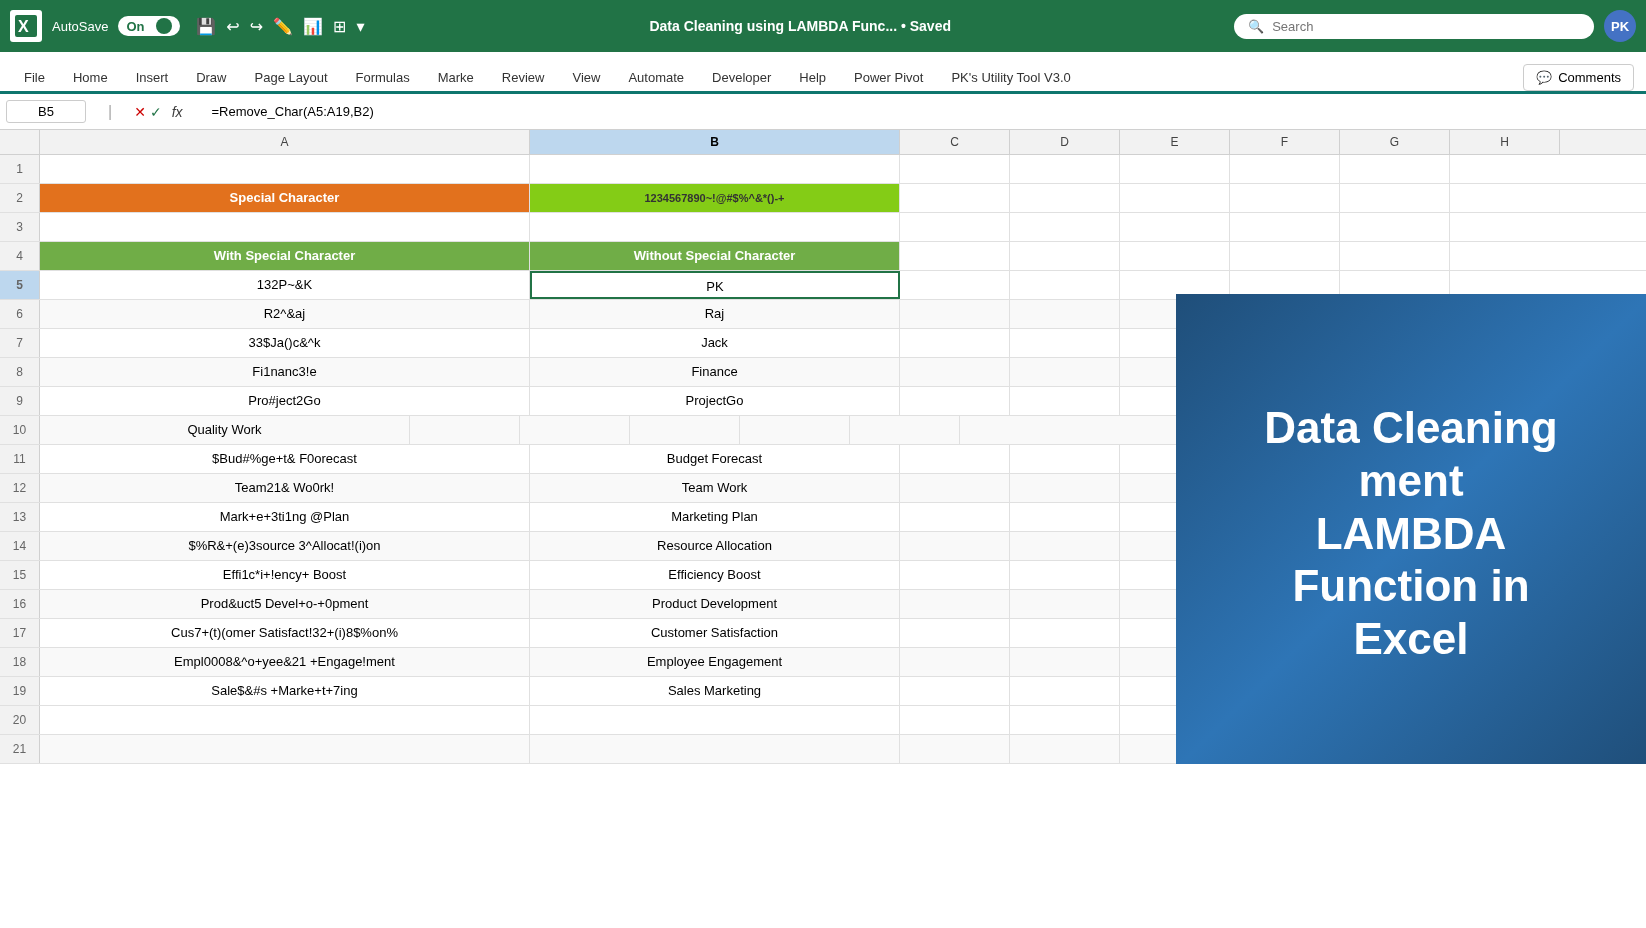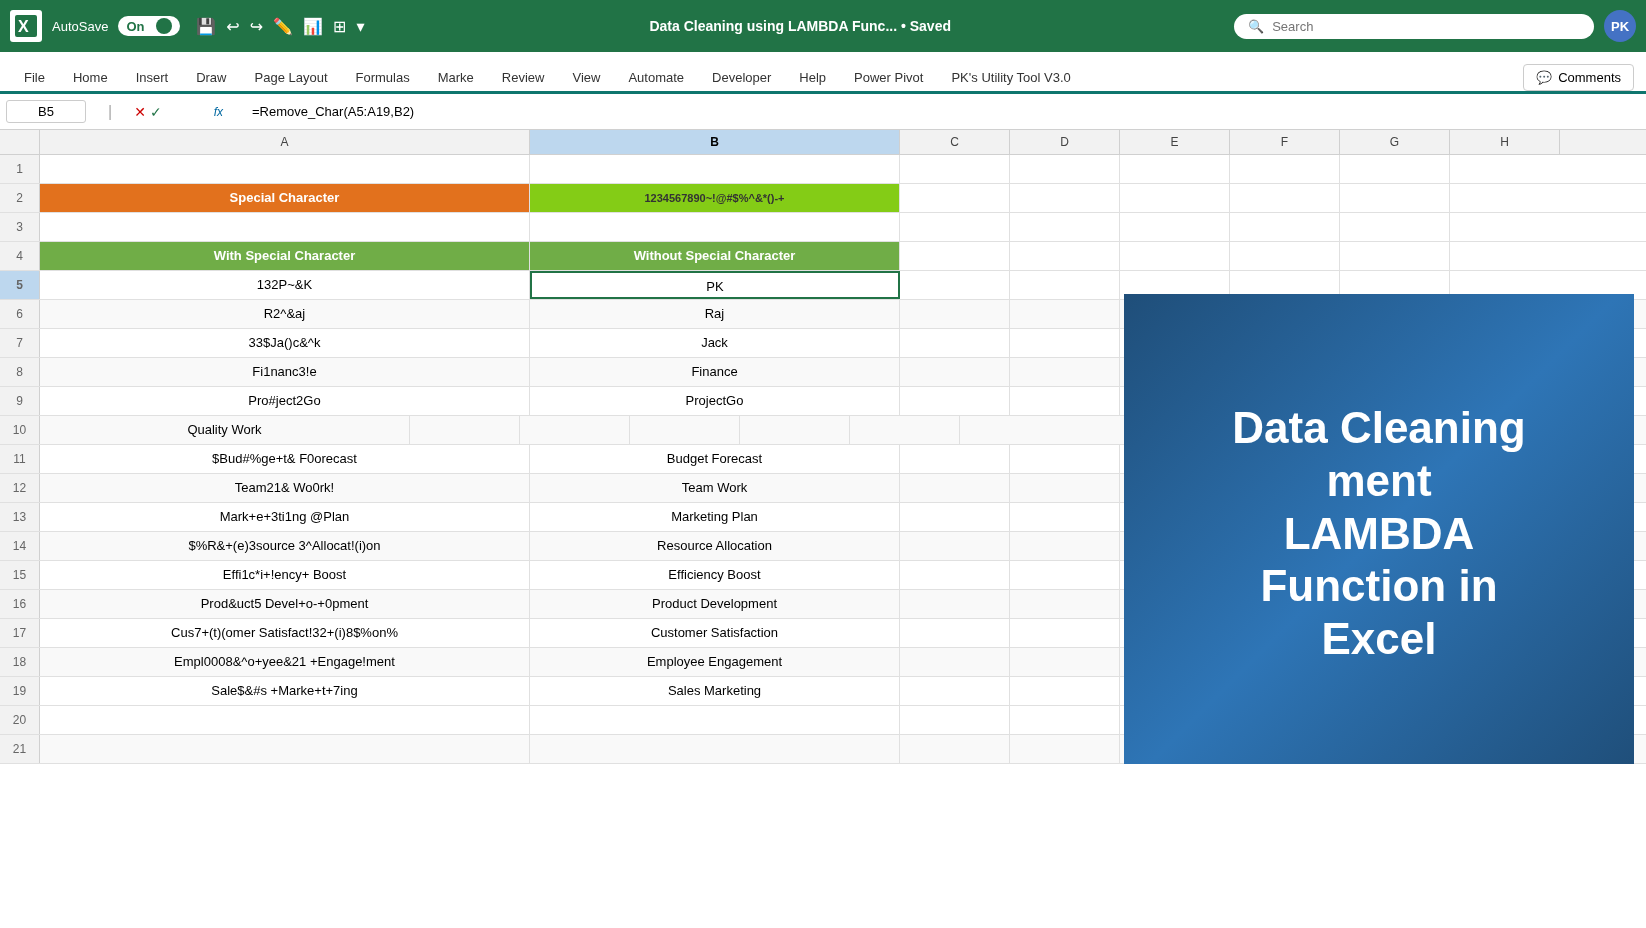--- a/index.html
+++ b/index.html
@@ -58,21 +58,21 @@
     #formula-bar {
       display: flex; align-items: center; background: #fff; border-bottom: 1px solid #d0d0d0;
       height: 36px; padding: 0 6px; gap: 20px;
     }
     #cell-ref {
       width: 80px; border: 1px solid #ccc; border-radius: 3px; padding: 3px 6px;
       font-size: 13px; text-align: center;
     }
     #formula-bar .fb-sep { color: #aaa; font-size: 16px; padding: 0 2px; }
     #formula-bar .fb-icons { display: flex; gap: 4px; align-items: center; color: #666; font-size: 14px; }
-    #formula-bar .fb-fx { font-style: italic; color: #0369a1; font-size: 12px; padding: 0 6px; margin-left: 42px; }
+    #formula-bar .fb-fx { font-style: italic; color: #404040; font-size: 14px; padding: 0 6px; }
     #formula-input {
       flex: 1; border: none; outline: none; font-size: 13px; padding: 3px;
     }
 
     
     #col-headers {
       display: flex; background: #f2f2f2; border-bottom: 1px solid #d0d0d0;
       user-select: none;
     }
     .row-num-header {
@@ -107,22 +107,22 @@
     .cell-h { width: 110px; }
 
     
     .row-header-orange { background: #e2711d; color: white; font-weight: bold; }
     .row-header-green { background: #70ad47; color: white; font-weight: bold; }
     .row-b2-special { background: #84cc16; font-weight: bold; font-size: 11px; color: #333; }
 
     
     #side-image {
       position: absolute;
-      right: 12px; top: 164px;
-      width: 510px; height: 480px;
+      right: 0; top: 164px;
+      width: 470px; height: 480px;
       background: linear-gradient(135deg, #1f4e79, #2e75b6, #1f4e79);
       display: flex; align-items: center; justify-content: center;
       color: white; font-size: 44px; font-weight: bold; text-align: center;
       line-height: 1.2; padding: 16px;
     }
 
     .striped-row { background: #f9f9f9; }
     .normal-row { background: #fff; }
 
     #main-area { position: relative; overflow: hidden; flex: 1; }

